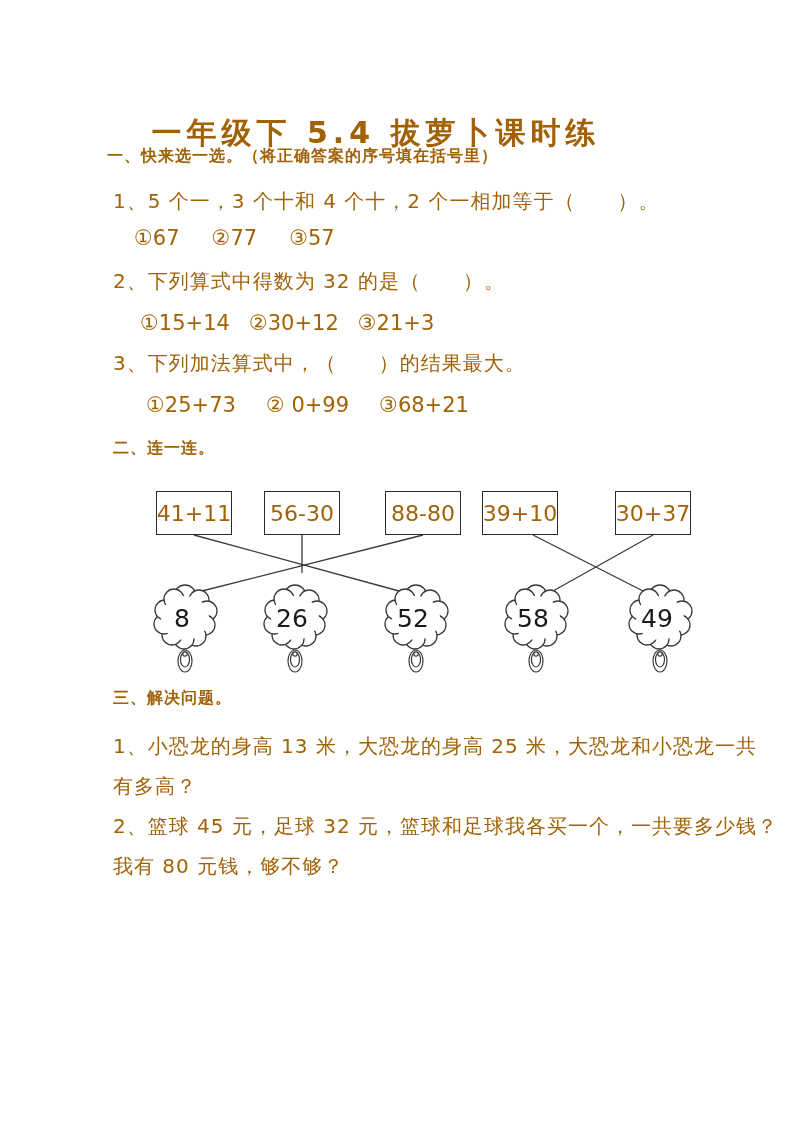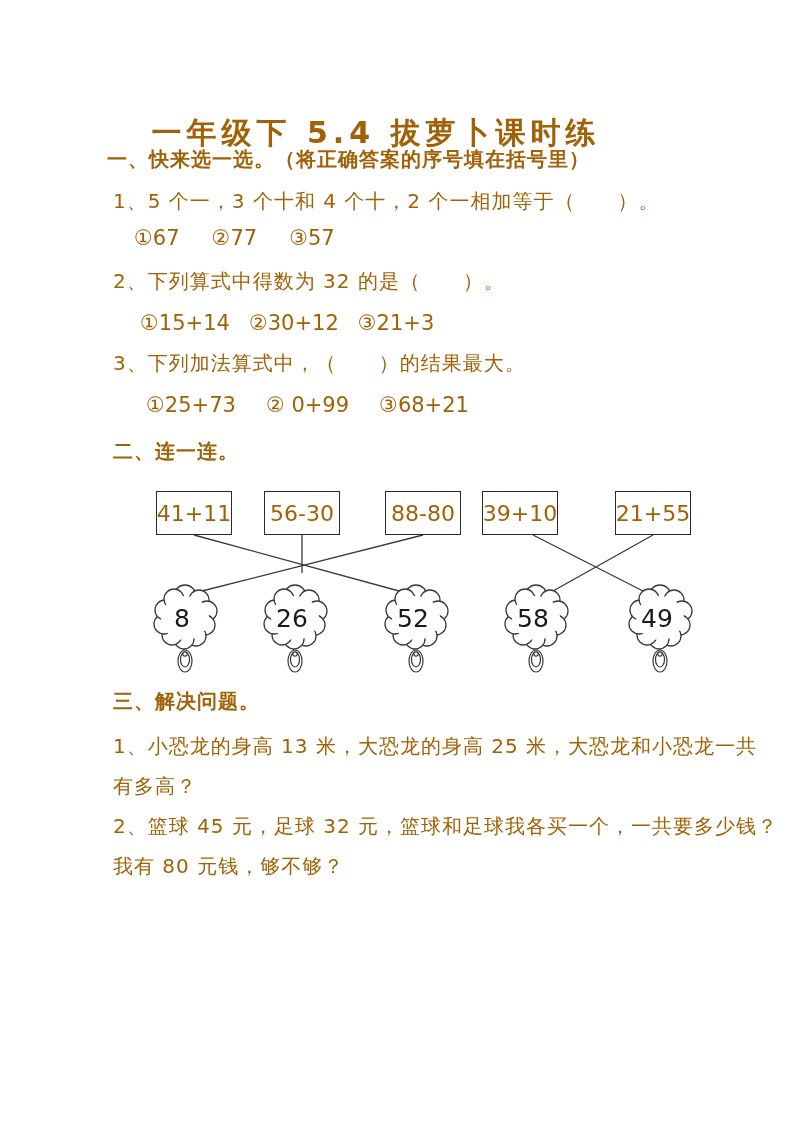--- a/index.html
+++ b/index.html
@@ -11,21 +11,21 @@
     font-family:"DejaVu Sans","Liberation Sans",sans-serif;
     overflow:hidden;
   }
   .abs{position:absolute;white-space:nowrap;}
   .title{
     top:93px;left:0;width:752px;
     text-align:center;
     font-size:30px;font-weight:700;
     letter-spacing:5px;
   }
-  .heading{font-size:20px;font-weight:600;letter-spacing:1px;}
+  .heading{font-size:16px;font-weight:600;letter-spacing:1px;}
   .qtext{font-size:20px;letter-spacing:1px;}
   .opts{position:absolute;display:flex;font-size:21px;}
   #opts-0{left:134px;top:226px;gap:32px;}
   #opts-1{left:140px;top:311px;gap:19px;}
   #opts-2{left:146px;top:393px;gap:30px;}
   .s1-heading{top:146px;left:107px;}
   .q0{top:188px;left:113px;}
   .q1{top:268px;left:113px;}
   .q2{top:350px;left:113px;}
   .s2-heading{top:438px;left:113px;}
@@ -97,21 +97,21 @@
         <line x1="302" y1="44" x2="302" y2="82" stroke="#3a3a3a" stroke-width="1.3"></line>
         <line x1="423" y1="44" x2="202" y2="100" stroke="#3a3a3a" stroke-width="1.3"></line>
         <line x1="533" y1="44" x2="643" y2="100" stroke="#3a3a3a" stroke-width="1.3"></line>
         <line x1="653" y1="44" x2="553" y2="100" stroke="#3a3a3a" stroke-width="1.3"></line>
       </svg>
 
     <div class="expr-box" id="box-0">41+11</div>
     <div class="expr-box" id="box-1">56-30</div>
     <div class="expr-box" id="box-2">88-80</div>
     <div class="expr-box" id="box-3">39+10</div>
-    <div class="expr-box" id="box-4">21+55</div>
+    <div class="expr-box" id="box-4">30+37</div>
 
     <div class="cloud" id="cloud-0">
       <svg viewBox="0 0 72 98" width="72" height="98">
         <g stroke="#3a3a3a" stroke-width="1.3" fill="#ffffff">
           <circle cx="36" cy="18" r="11"></circle>
             <circle cx="50" cy="22" r="10"></circle>
           <circle cx="58" cy="33" r="10"></circle>
             <circle cx="56" cy="47" r="10"></circle>
           <circle cx="47" cy="58" r="10"></circle>
             <circle cx="35" cy="61" r="10"></circle>

